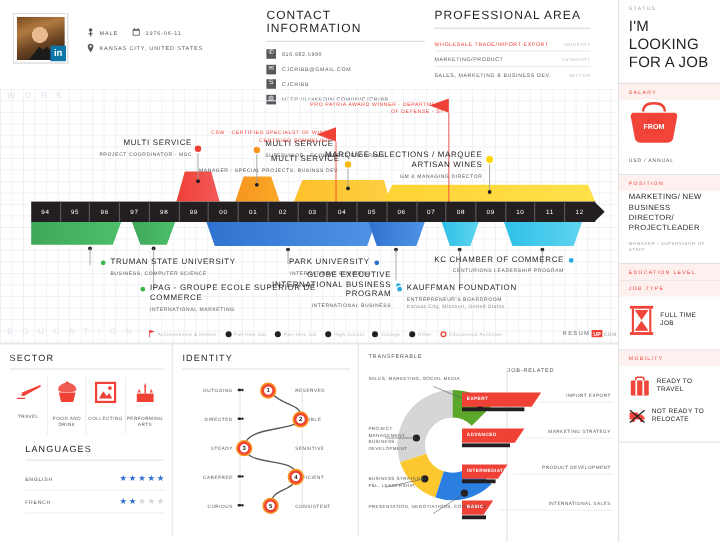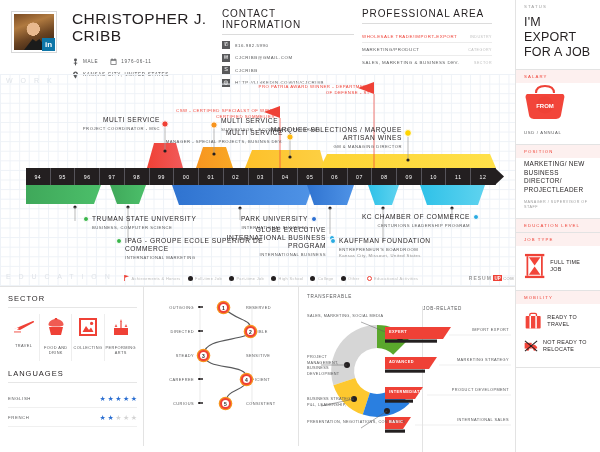--- a/index.html
+++ b/index.html
@@ -135,21 +135,21 @@
     font-size:7.5px; letter-spacing:1px; color:#231f20;
     padding-bottom:4px; border-bottom:1px solid #e6e6e6; margin-bottom:6px;
   }
   .hobbies { display:flex; }
   .hob {
     flex:1; text-align:center; border-right:1px solid #eee; padding:4px 1px 6px;
   }
   .hob:last-child { border-right:none; }
   .hob .hl { font-size:3.9px; letter-spacing:0.4px; color:#58595b; margin-top:5px; line-height:1.3; }
 
-  .langs { margin-top:8px; }
+  .langs { margin-top:8px;margin-left:13px; }
   .lang-row {
     display:flex; align-items:center; justify-content:space-between;
     padding:6px 0 5px; border-bottom:1px solid #f0f0f0;
   }
   .lang-row .ln { font-size:4.3px; letter-spacing:0.6px; color:#58595b; }
   .stars { display:flex; gap:1.5px; }
   .st { font-size:7px; color:#d4d4d4; line-height:1; }
   .st.on { color:#2a6ed1; }
 
   .ident { position:relative; height:122px; margin-top:2px; }
@@ -211,21 +211,20 @@
     <div class="header">
 
       <div class="photo-wrap">
         <div class="photo">
           <div class="collar"></div>
           <div class="li-badge">in</div>
         </div>
       </div>
 
       <div class="name-block">
-        <h1>CHRISTOPHER J. CRIBB</h1>
         <div class="meta-row">
           <div class="meta-item">
             <svg class="ico" viewBox="0 0 10 12">
               <circle cx="5" cy="3" r="2.2" fill="#58595b"></circle>
               <rect x="4.2" y="5" width="1.6" height="6" fill="#58595b"></rect>
               <rect x="2.4" y="7" width="5.2" height="1.4" fill="#58595b"></rect>
             </svg>
             <span class="txt">MALE</span>
           </div>
           <div class="meta-item">
@@ -551,20 +550,21 @@
               <span class="st on">★</span>
               <span class="st">★</span>
               <span class="st">★</span>
               <span class="st">★</span>
             </span>
           </div>
         </div>
       </div>
 
       <div class="panel p-idn">
+        <div class="pt">IDENTITY</div>
         <div class="ident">
           <svg class="idsvg" viewBox="0 0 140 122">
             <line x1="48" y1="10" x2="48" y2="108" stroke="#dcdcdc" stroke-width="0.6"></line>
             <line x1="100" y1="10" x2="100" y2="108" stroke="#dcdcdc" stroke-width="0.6"></line>
             <path d="M72,12 C86,26 99,22 99,34 C99,46 52,40 52,58 C52,76 95,66 95,82 C95,96 74,92 74,106" fill="none" stroke="#58595b" stroke-width="1.1"></path>
           </svg>
 
           <div class="ident-row" style="top:6px;">
             <span class="ll">OUTGOING</span>
             <span class="tick tk-l"></span>
@@ -658,21 +658,21 @@
         <div class="jr-lab" style="right:6px; top:100px; width:90px;">PRODUCT DEVELOPMENT</div>
         <div class="jr-lab" style="right:6px; top:130px; width:90px;">INTERNATIONAL SALES</div>
       </div>
     </div>
   </div>
 
   <div class="right">
 
     <div class="sb-sec">
       <div class="sb-head">STATUS</div>
-      <div class="status-txt">I'M EXPORT FOR A JOB</div>
+      <div class="status-txt">I'M LOOKING FOR A JOB</div>
     </div>
 
     <div class="sb-sec">
       <div class="sb-head tinted">SALARY</div>
       <div class="sb-body">
         <svg width="42" height="36" viewBox="0 0 42 36">
           <path d="M12,8 C12,3 16,1 21,1 C26,1 30,3 30,8" fill="none" stroke="#ef4136" stroke-width="2"></path>
           <path d="M4,9 L38,9 C40,9 41,11 40,14 L37,30 C36.5,33 34,34 31,34 L11,34 C8,34 5.5,33 5,30 L2,14 C1,11 2,9 4,9 Z" fill="#f2453a"></path>
           <circle cx="21" cy="20" r="8.5" fill="#ef4136"></circle>
           <text x="21" y="22.5" font-family="Liberation Sans, sans-serif" font-size="6" font-weight="bold" fill="#fff" text-anchor="middle">FROM</text>

